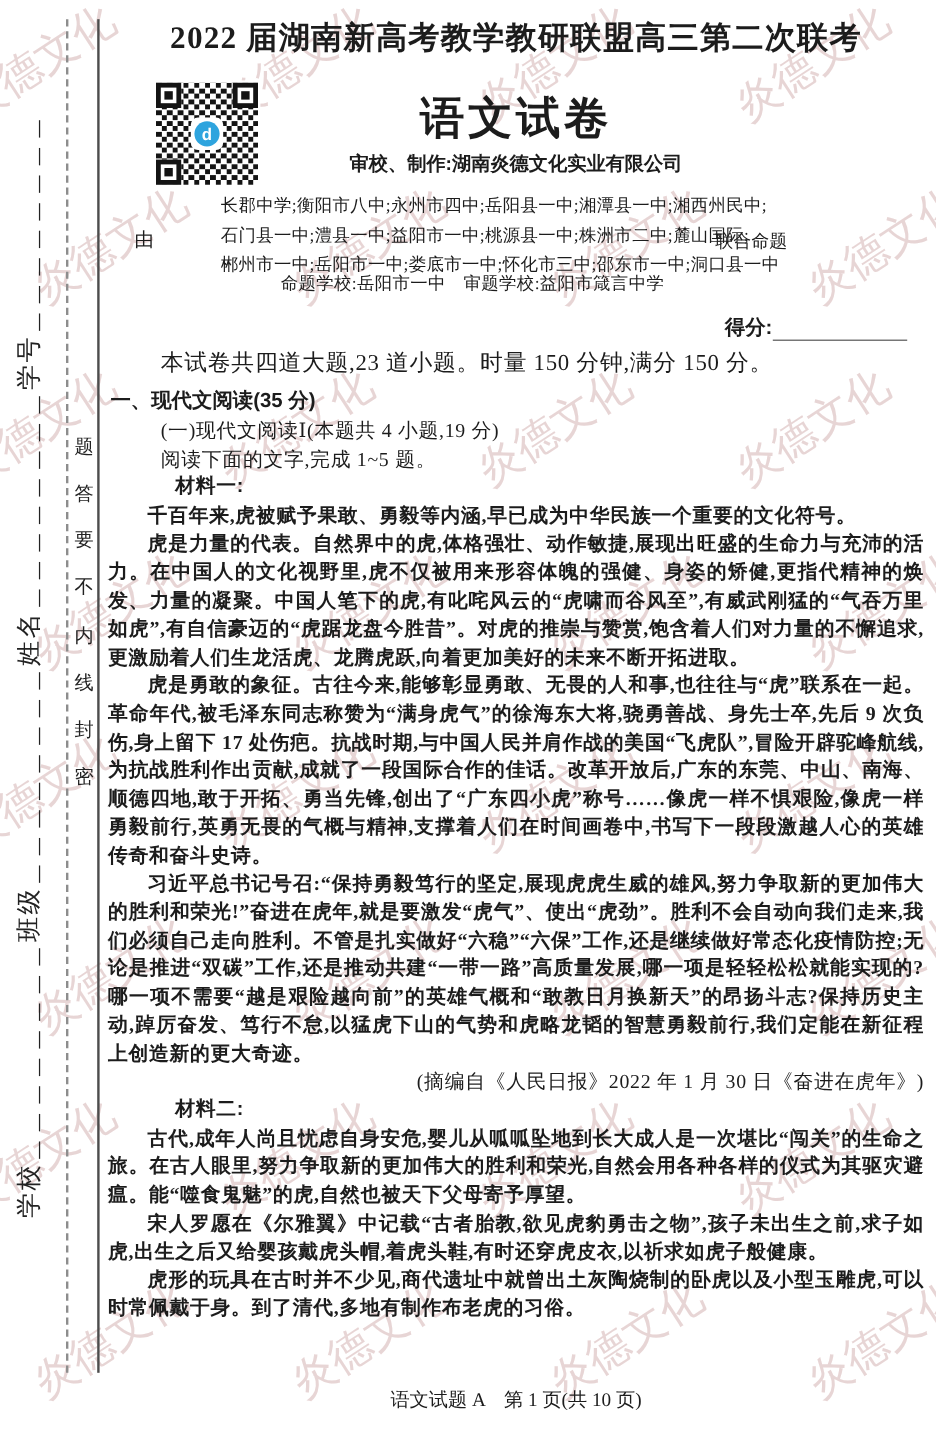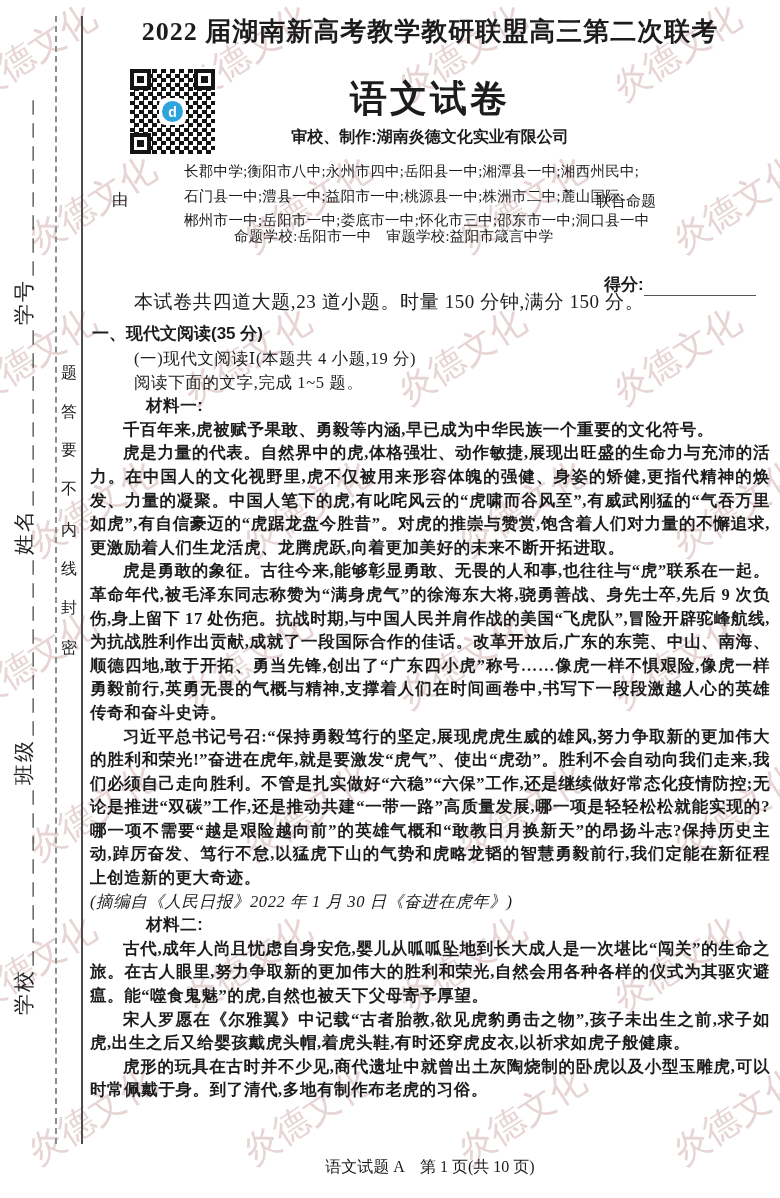--- a/index.html
+++ b/index.html
@@ -44,34 +44,34 @@
   .org-prefix{position:absolute;left:112px;top:190px;font-size:16px;z-index:2;}
   .school-list{position:absolute;left:184px;top:160px;width:470px;z-index:2;
       font-size:14.5px;letter-spacing:.3px;}
   .school-list .sl{position:absolute;left:0;white-space:nowrap;}
   .school-list .sl:nth-child(1){top:2px;}
   .school-list .sl:nth-child(2){top:27px;}
   .school-list .sl:nth-child(3){top:51px;}
   .school-list .sl:nth-child(4){top:67px;left:50px;}
   .org-suffix{position:absolute;left:596px;top:192px;font-size:15px;z-index:2;}
   
-  .score{position:absolute;left:604px;top:273px;z-index:2;
+  .score{position:absolute;left:604px;top:261px;z-index:2;
       font-family:"Liberation Sans",sans-serif;font-size:17px;font-weight:bold;}
   .score-line{display:inline-block;width:112px;border-bottom:1.5px solid #555;height:16px;
       vertical-align:bottom;}
   
   .intro{position:absolute;left:134px;top:289px;font-size:19px;letter-spacing:.6px;z-index:2;}
   .sec1{position:absolute;left:92px;top:322px;z-index:2;
       font-family:"Liberation Sans",sans-serif;font-size:17px;font-weight:bold;}
   .flow{position:absolute;left:90px;top:347px;width:680px;z-index:2;
       font-size:16.5px;line-height:23.6px;letter-spacing:.6px;text-align:justify;}
   .flow .subline{margin-left:44px;}
   .flow .mat-label{font-family:"Liberation Sans",sans-serif;font-weight:bold;margin-left:56px;}
   .flow p{margin:0;text-indent:2em;font-weight:bold;}
-  .flow .attrib{text-align:left;text-indent:0;font-style:italic;}
+  .flow .attrib{text-align:right;text-indent:0;}
   .footer{position:absolute;left:0;top:1157px;width:860px;text-align:center;
       font-size:16px;z-index:2;}
 </style>
 </head>
 <body>
 
 <div class="page">
 
   <div class="wm-layer" id="wm-layer">
       <div class="wm" style="left: -40px; top: 28px; color: rgb(226, 203, 203);">炎德文化</div>

